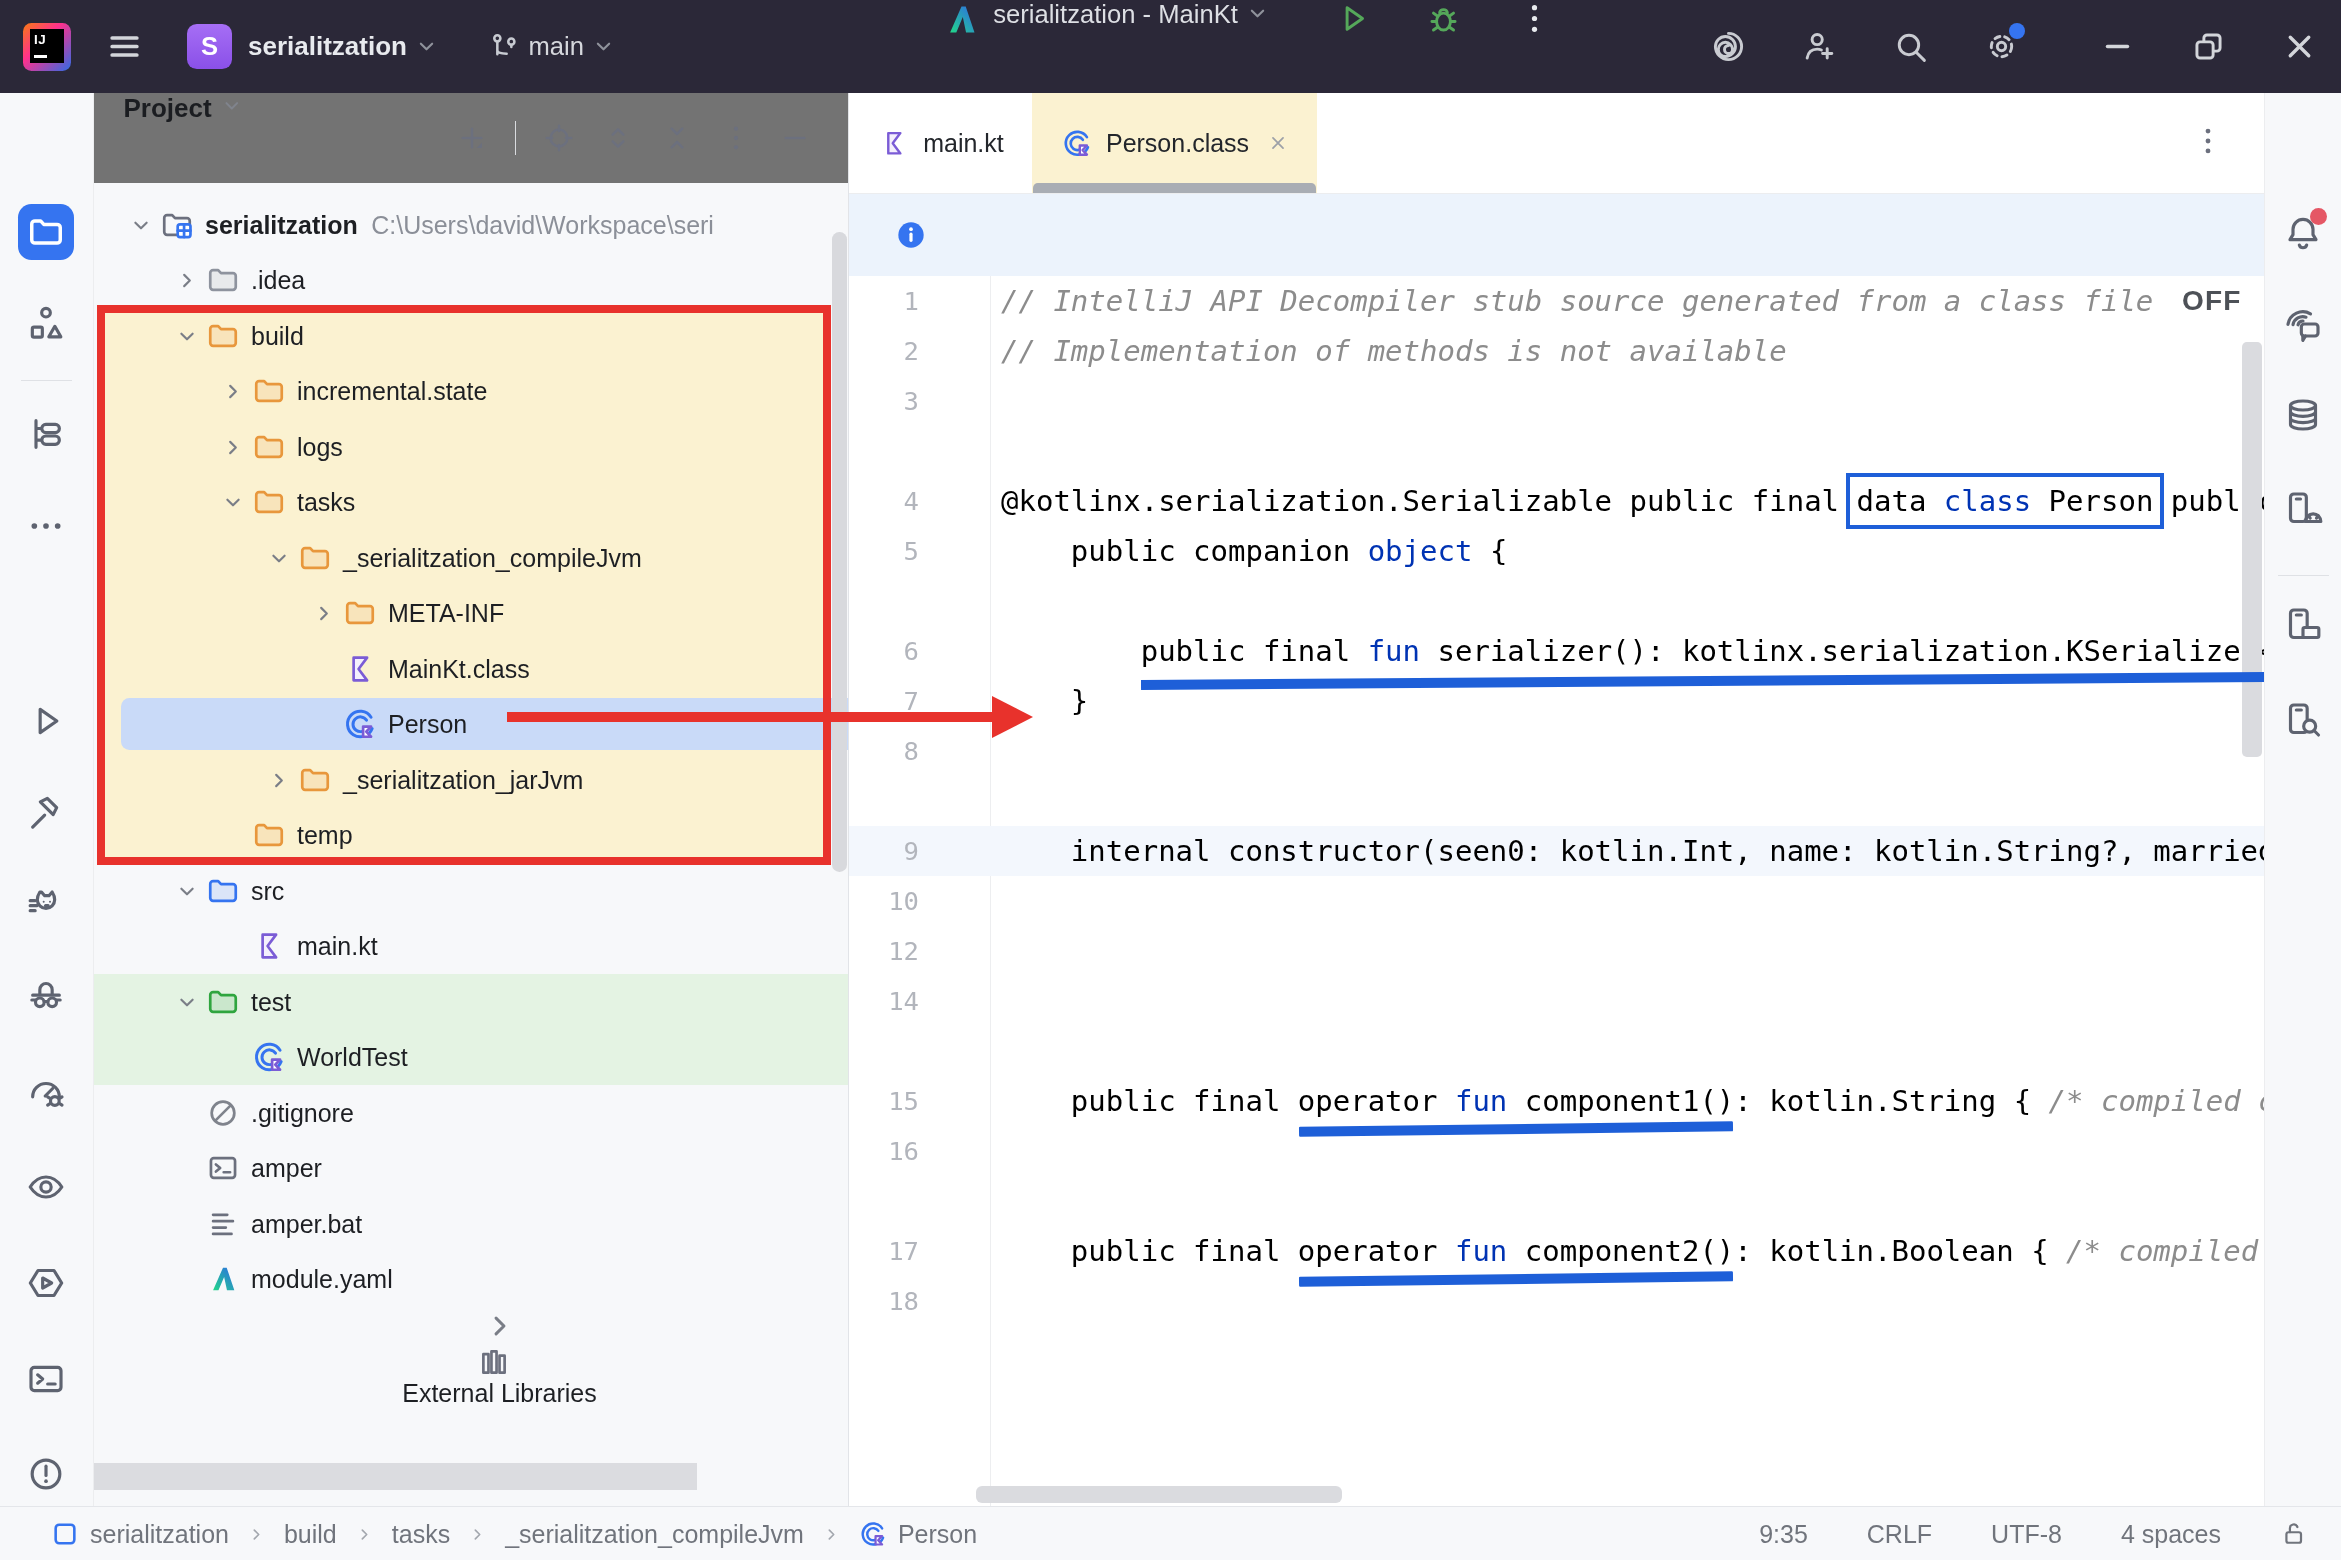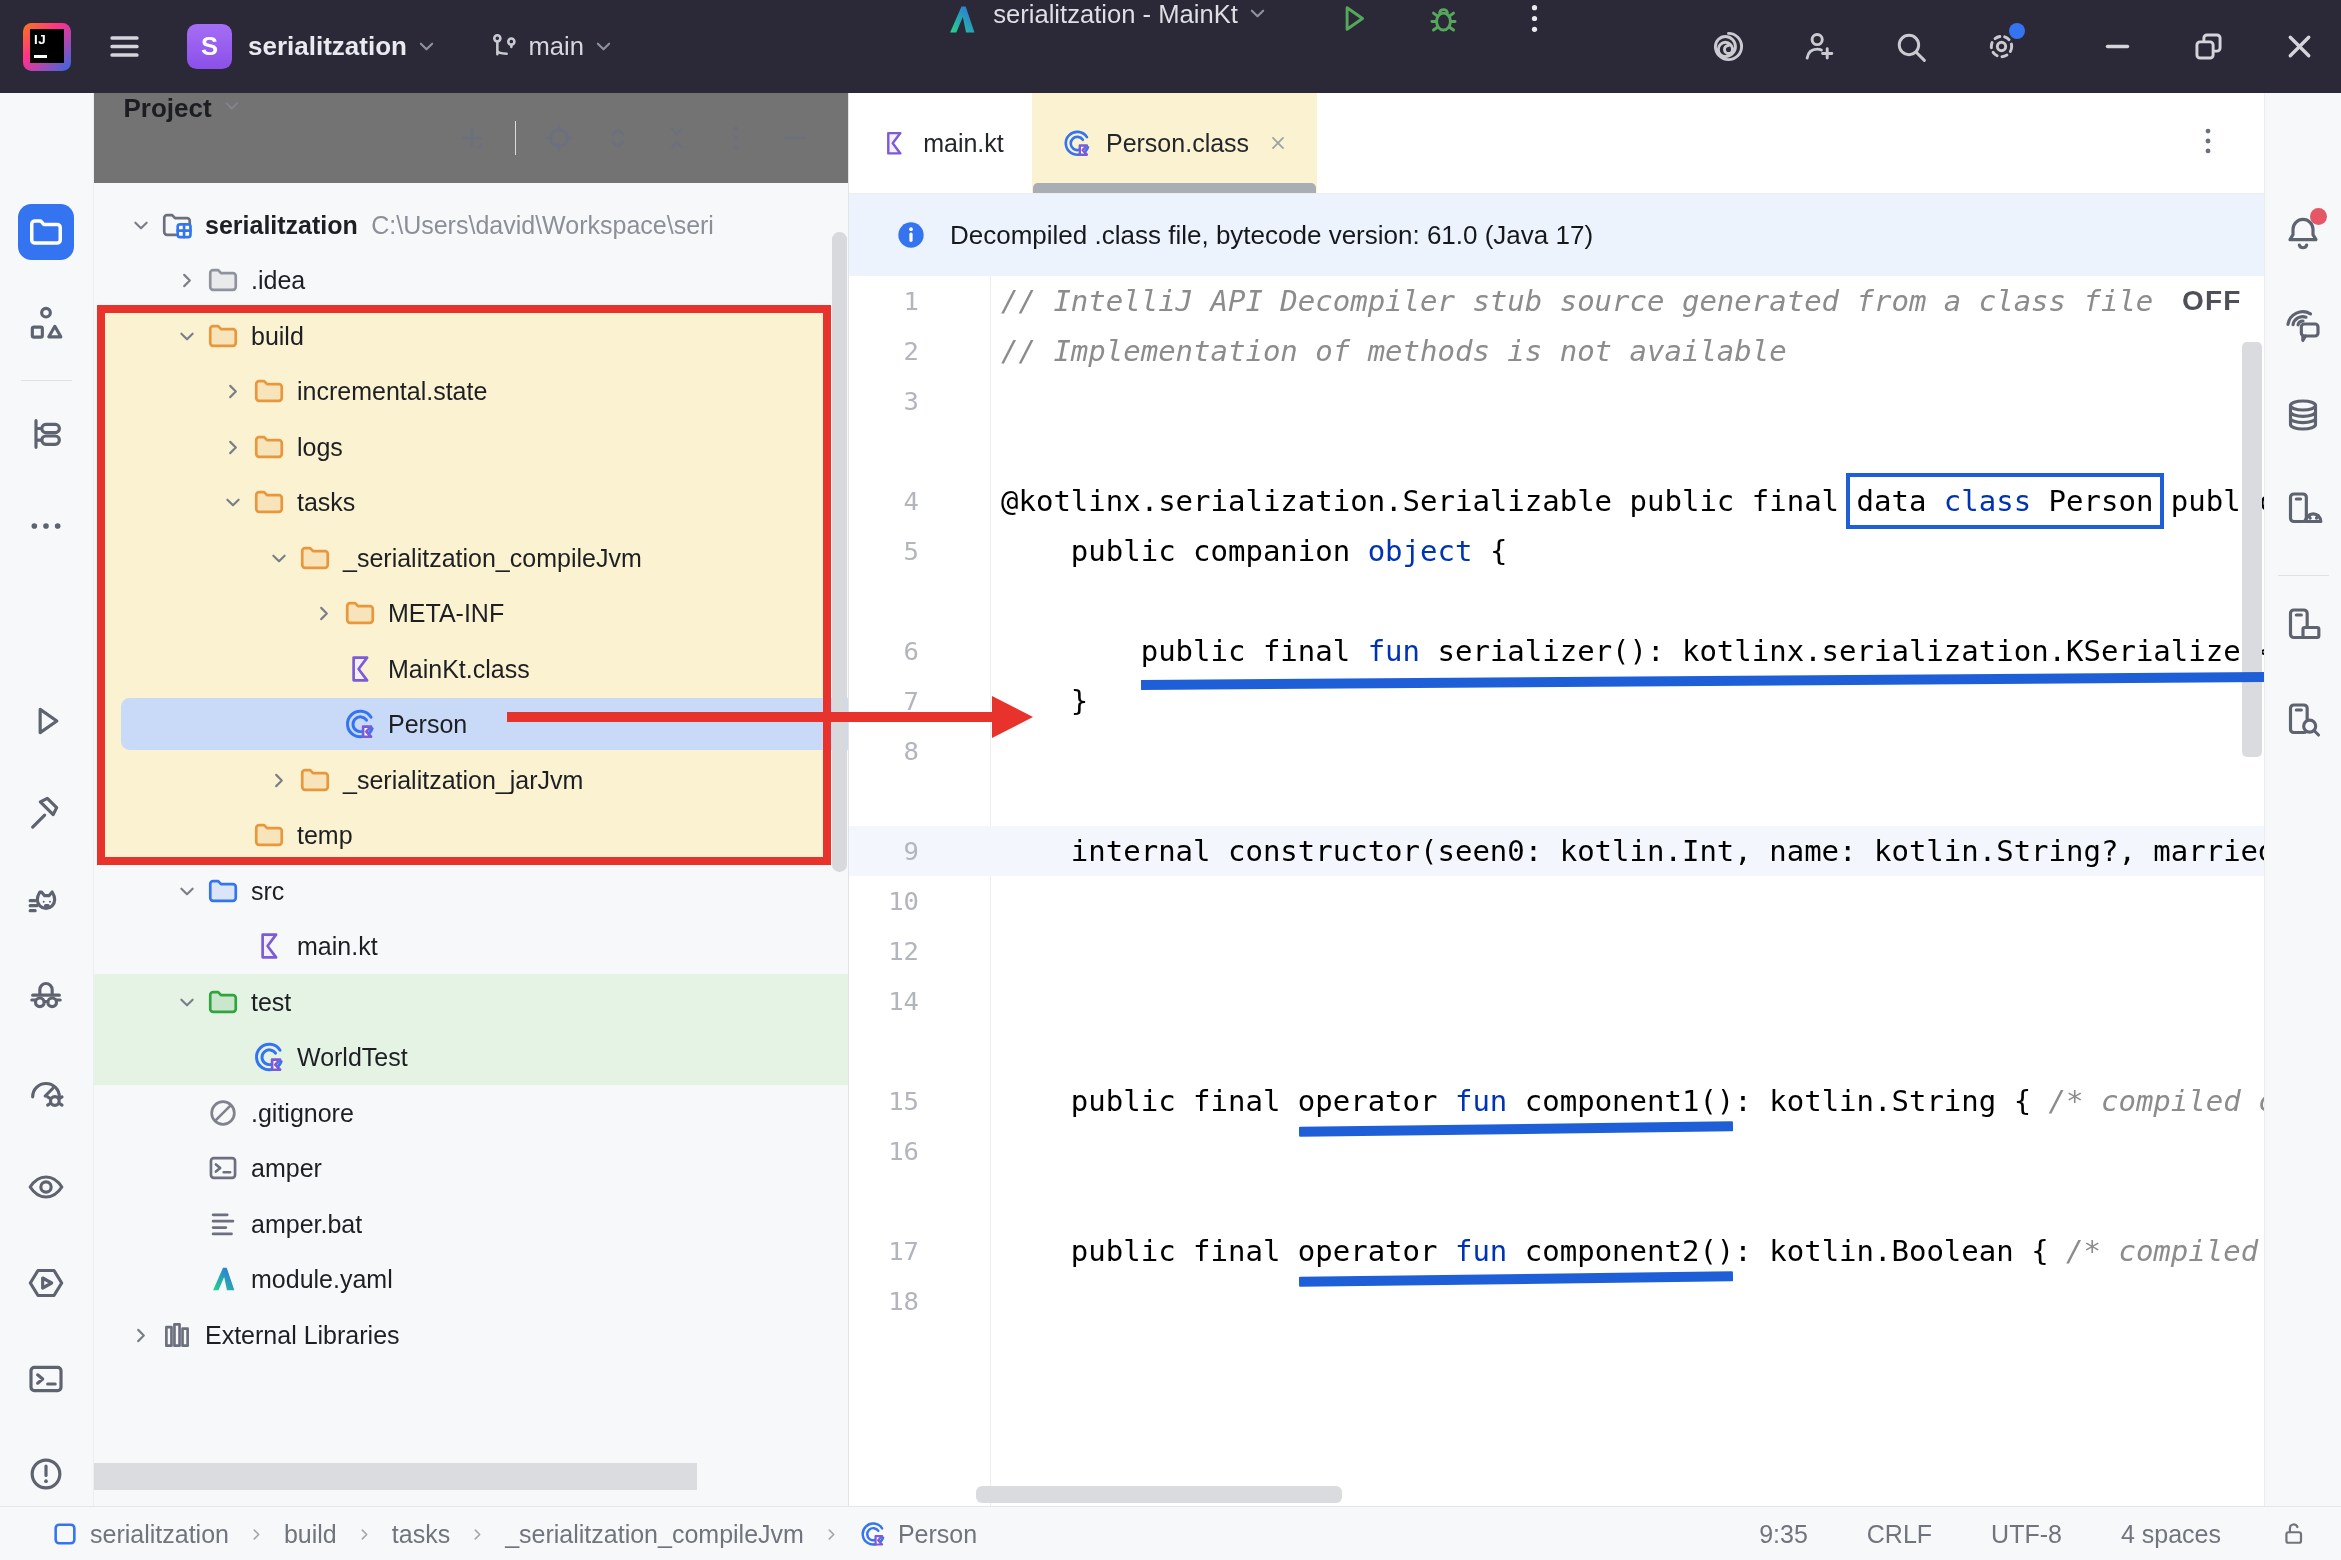--- a/index.html
+++ b/index.html
@@ -579,21 +579,21 @@
                 <linearGradient id="ag" x1="0" y1="1" x2="1" y2="0">
                   <stop offset="0" stop-color="#21D789"></stop>
                   <stop offset="1" stop-color="#2E6BE5"></stop>
                 </linearGradient>
               </defs>
               <path d="M5 20L12 4h2.6L20 20h-5.2l-2-9.5L8.8 20z" fill="url(#ag)" stroke="none"></path>
             </svg>
           </span>
           <span class="t-label">module.yaml</span>
         </div>
-        <div class="tree-row" style="top: 1214px; padding-left: 29px;">
+        <div class="tree-row" style="top: 1214px; padding-left: 29px; flex-direction: column;">
           <span class="icon t-chev">
             <svg viewBox="0 0 24 24" fill="none" stroke="currentColor" stroke-width="1.9" stroke-linecap="round" stroke-linejoin="round">
               <path d="M9.5 7l5 5-5 5"></path>
             </svg>
           </span>
           <span class="icon t-icon" style="color: rgb(108, 112, 126);">
             <svg viewBox="0 0 24 24" fill="none" stroke="currentColor" stroke-width="1.9" stroke-linecap="round" stroke-linejoin="round">
               <rect x="4.5" y="6.5" width="3.6" height="13"></rect>
               <rect x="10.2" y="4.5" width="3.6" height="15"></rect>
               <rect x="15.9" y="7.5" width="3.6" height="12"></rect>
@@ -686,21 +686,20 @@
         </svg>
       </span>
     <div class="banner">
       <span class="icon info">
           <svg viewBox="0 0 24 24" fill="none" stroke="currentColor" stroke-width="1.9" stroke-linecap="round" stroke-linejoin="round">
             <circle cx="12" cy="12" r="9.5" fill="#3574F0" stroke="none"></circle>
             <circle cx="12" cy="7.6" r="1.4" fill="#fff" stroke="none"></circle>
             <rect x="10.8" y="10.2" width="2.4" height="7" rx="1.2" fill="#fff" stroke="none"></rect>
           </svg>
         </span>
-      <span class="banner-text">Decompiled .class file, bytecode version: 61.0 (Java 17)</span>
     </div>
     <div class="codepane">
       <div class="gutterline"></div>
       <div id="codelines">
           <div class="codeline">
             <span class="ln">1</span>
             <span class="ct"><span class="tk-c">// IntelliJ API Decompiler stub source generated from a class file</span></span>
           </div>
           <div class="codeline">
             <span class="ln">2</span>

